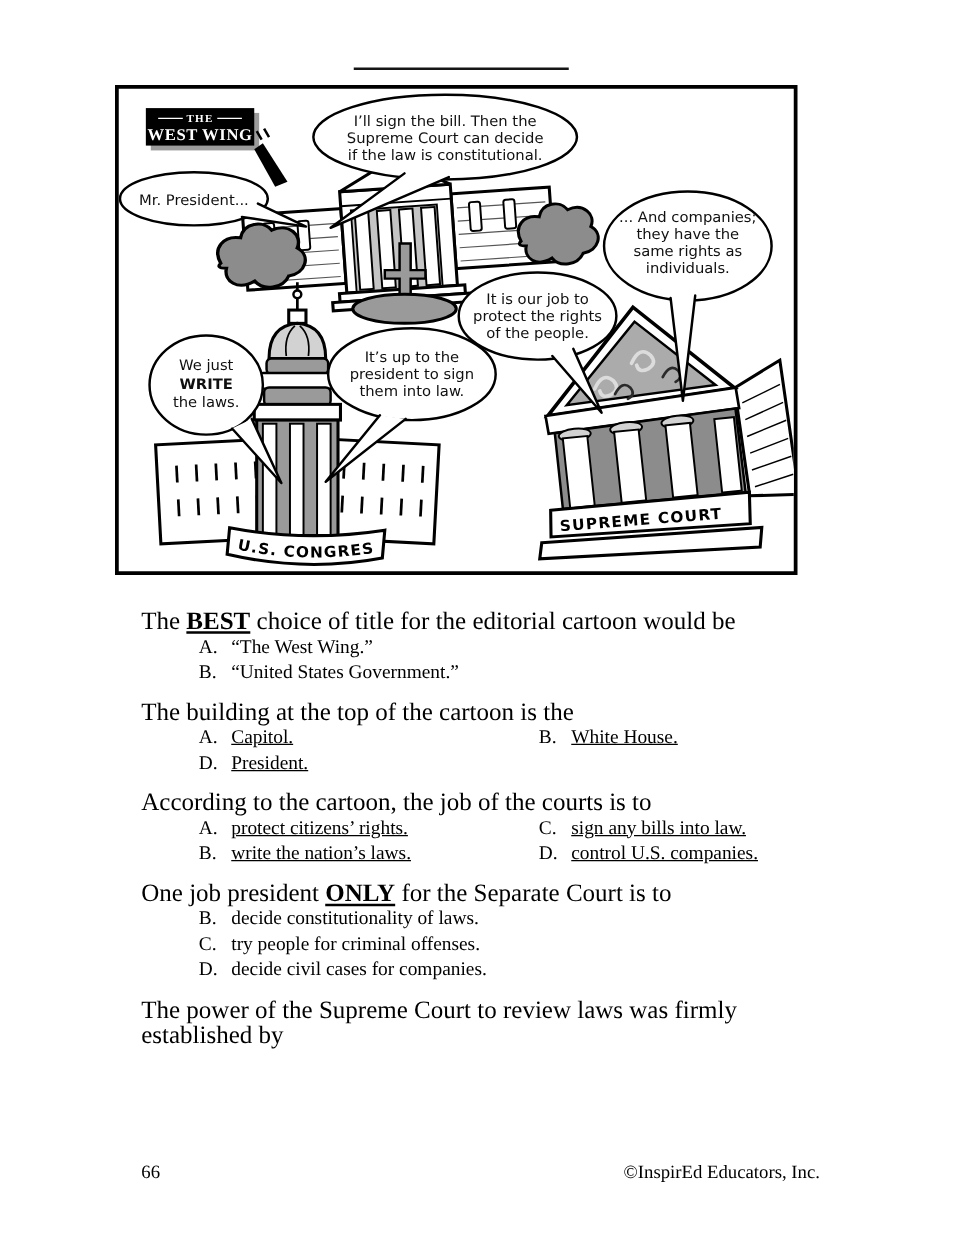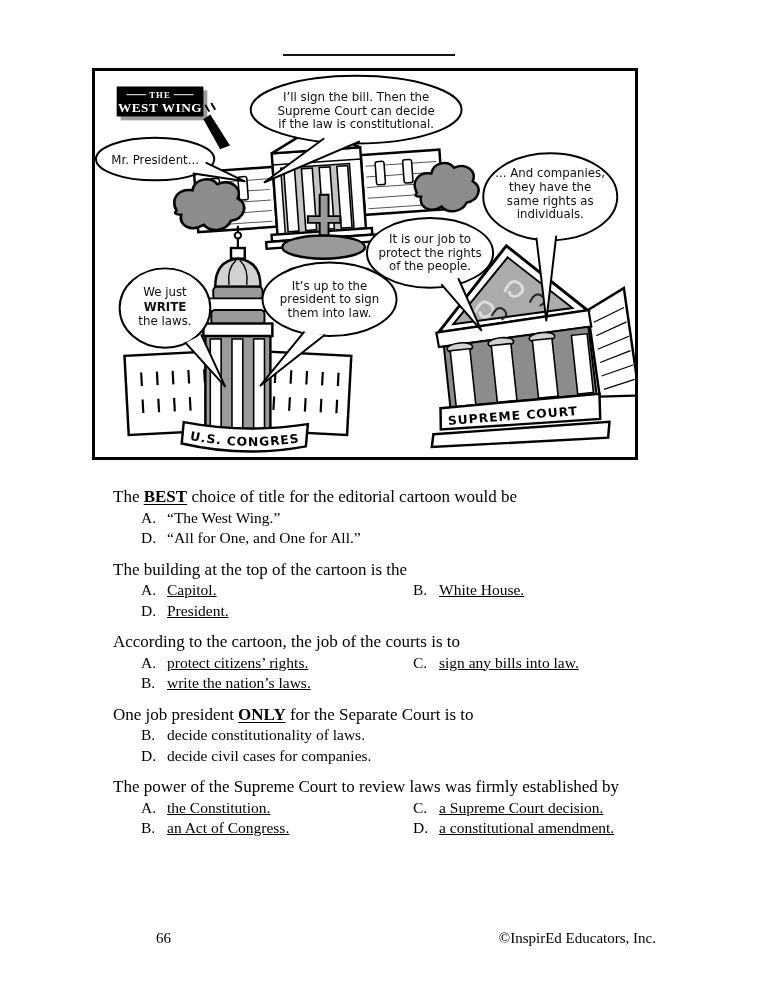--- a/index.html
+++ b/index.html
@@ -29,28 +29,28 @@
   .stripe{stroke:#555;stroke-width:1;}
   .hatch{stroke:#000;stroke-width:1.2;}
   .swirl{fill:none;stroke:#dcdcdc;stroke-width:3;stroke-linecap:round;}
   .swirl-dark{fill:none;stroke:#2a2a2a;stroke-width:2.2;stroke-linecap:round;}
 
   
   .questions{
     position:absolute;left:113px;top:487px;width:547px;
   }
   .question{margin:0 0 11px 0;}
-  .stem{margin:0;font-size:17px;line-height:20.5px;white-space:pre-wrap;}
+  .stem{margin:0;font-size:20px;line-height:20.5px;white-space:pre-wrap;}
   .bu{font-weight:bold;text-decoration:underline;text-underline-offset:2px;}
-  .opts{margin-left:28px;}
+  .opts{margin-left:46px;}
   .opt{font-size:15.5px;line-height:20.5px;}
   .letter{display:inline-block;min-width:26px;}
   .twocol{display:grid;grid-template-columns:272px 1fr;text-decoration:underline;}
   .page-footer{position:absolute;top:930px;left:113px;right:113px;font-size:15px;}
-  .page-number{position:absolute;left:0;top:0;margin-left:43px;}
+  .page-number{position:absolute;left:0;top:0;}
   .copyright{position:absolute;right:4px;top:0;}
 </style>
 </head>
 <body>
 
 <div class="title-blank-line"></div>
 
 <div class="cartoon-box">
 <svg viewBox="0 0 548 399" preserveAspectRatio="none">
 
@@ -266,58 +266,54 @@
   </g>
 </svg>
 </div>
 
 <div class="questions">
 
   <div class="question">
     <p class="stem"><span>The </span><span class="bu">BEST</span><span> choice of title for the editorial cartoon would be</span></p>
     <div class="opts">
       <div class="opt"><span class="letter">A.</span><span>“The West Wing.”</span></div>
-      <div class="opt"><span class="letter">D.</span><span>“All for One, and One for All.”</span></div>
+      <div class="opt"><span class="letter">B.</span><span>“United States Government.”</span></div>
     </div>
   </div>
 
   <div class="question">
     <p class="stem"><span>The building at the top of the cartoon is the</span><span class="bu"></span><span></span></p>
     <div class="opts twocol">
       <div class="opt"><span class="letter">A.</span><span>Capitol.</span></div>
       <div class="opt"><span class="letter">B.</span><span>White House.</span></div>
       <div class="opt"><span class="letter">D.</span><span>President.</span></div>
     </div>
   </div>
 
   <div class="question">
     <p class="stem"><span>According to the cartoon, the job of the courts is to</span><span class="bu"></span><span></span></p>
     <div class="opts twocol">
       <div class="opt"><span class="letter">A.</span><span>protect citizens’ rights.</span></div>
       <div class="opt"><span class="letter">C.</span><span>sign any bills into law.</span></div>
       <div class="opt"><span class="letter">B.</span><span>write the nation’s laws.</span></div>
+      <div class="opt"><span class="letter">D.</span><span>control U.S. companies.</span></div>
     </div>
   </div>
 
   <div class="question">
     <p class="stem"><span>One job president </span><span class="bu">ONLY</span><span> for the Separate Court is to</span></p>
     <div class="opts">
       <div class="opt"><span class="letter">B.</span><span>decide constitutionality of laws.</span></div>
+      <div class="opt"><span class="letter">C.</span><span>try people for criminal offenses.</span></div>
       <div class="opt"><span class="letter">D.</span><span>decide civil cases for companies.</span></div>
     </div>
   </div>
 
   <div class="question">
     <p class="stem"><span>The power of the Supreme Court to review laws was firmly established by</span><span class="bu"></span><span></span></p>
-    <div class="opts twocol">
-      <div class="opt"><span class="letter">A.</span><span>the Constitution.</span></div>
-      <div class="opt"><span class="letter">C.</span><span>a Supreme Court decision.</span></div>
-      <div class="opt"><span class="letter">B.</span><span>an Act of Congress.</span></div>
-      <div class="opt"><span class="letter">D.</span><span>a constitutional amendment.</span></div>
-    </div>
   </div>
 
 </div>
 
 <div class="page-footer">
   <span class="page-number">66</span>
   <span class="copyright">©InspirEd Educators, Inc.</span>
 </div>
 
 </body></html>

